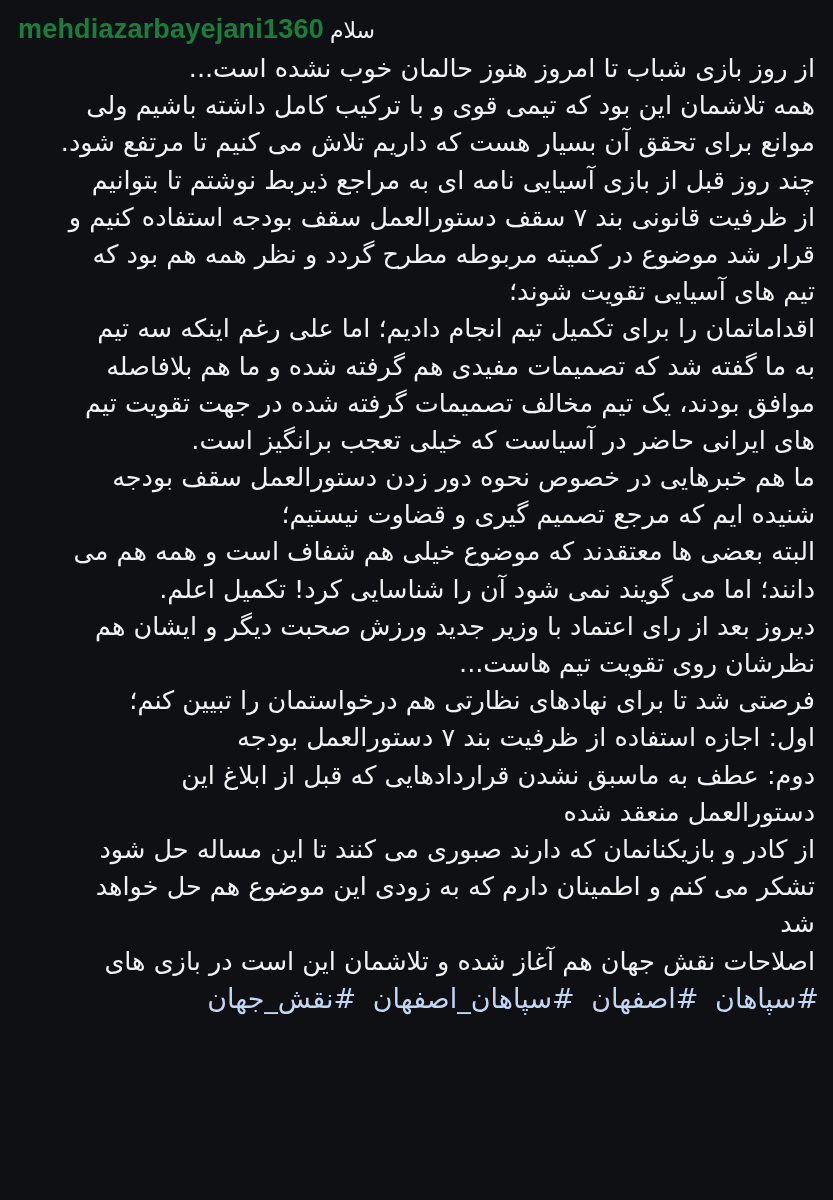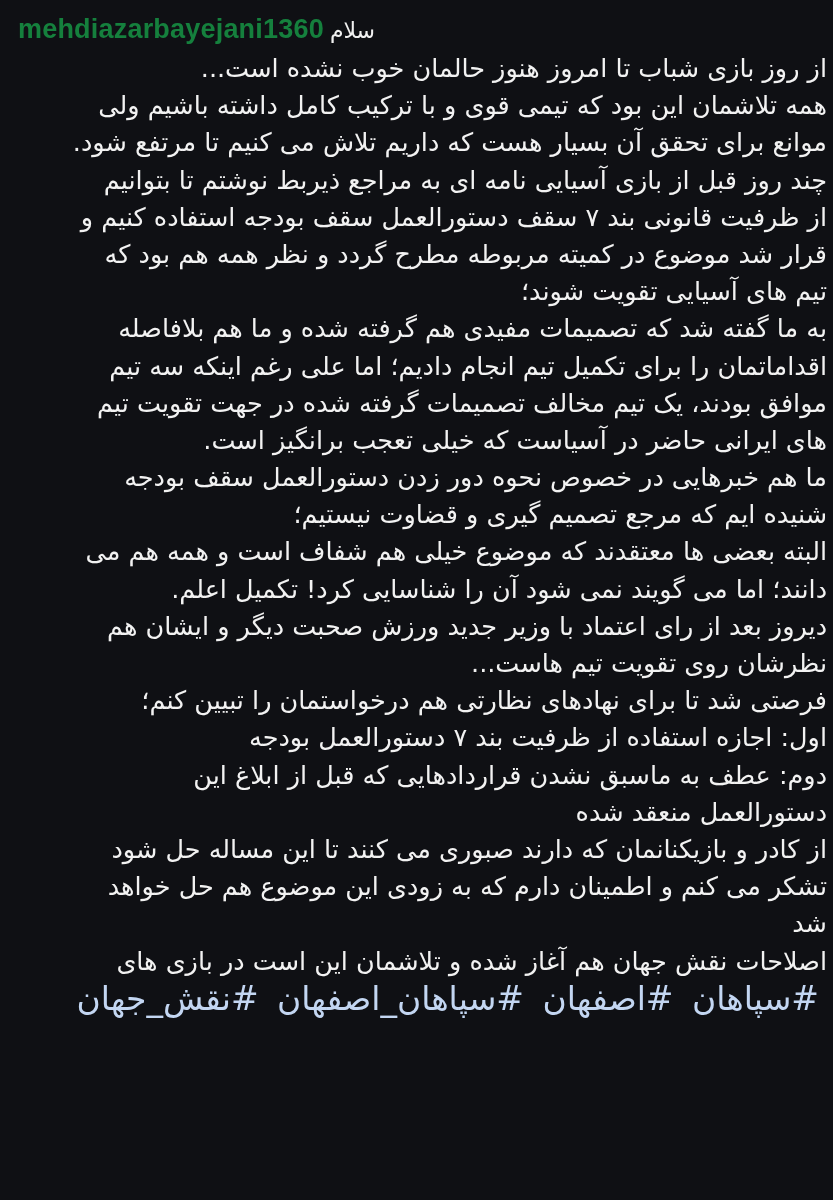--- a/index.html
+++ b/index.html
@@ -42,36 +42,36 @@
   .greeting {
     font-size: 22px;
     color: #f0f0f0;
     margin-left: 6px;
     direction: rtl;
     unicode-bidi: isolate;
   }
   .lines {
     direction: rtl;
     text-align: right;
-    padding-right: 6px;
+    padding-right: 18px;
     padding-left: 14px;
     margin-left: 20px;
   }
   .line {
     font-size: 25.5px;
     height: 37.2px;
     line-height: 37.2px;
     white-space: nowrap;
     color: #f2f2f2;
   }
   .hashtags {
     direction: rtl;
     text-align: right;
     padding-right: 14px;
-    font-size: 33px;
+    font-size: 27px;
     height: 38px;
     line-height: 38px;
     white-space: nowrap;
     margin-left: 27px;
   }
   .hashtag {
     color: #c3d6f2;
     text-decoration: none;
     cursor: pointer;
     margin-left: 8px;
@@ -86,22 +86,22 @@
   </div>
 
   <div class="lines">
     <div class="line">از روز بازی شباب تا امروز هنوز حالمان خوب نشده است...</div>
     <div class="line">همه تلاشمان این بود که تیمی قوی و با ترکیب کامل داشته باشیم ولی</div>
     <div class="line">موانع برای تحقق آن بسیار هست که داریم تلاش می کنیم تا مرتفع شود.</div>
     <div class="line">چند روز قبل از بازی آسیایی نامه ای به مراجع ذیربط نوشتم تا بتوانیم</div>
     <div class="line">از ظرفیت قانونی بند ۷ سقف دستورالعمل سقف بودجه استفاده کنیم و</div>
     <div class="line">قرار شد موضوع در کمیته مربوطه مطرح گردد و نظر همه هم بود که</div>
     <div class="line">تیم های آسیایی تقویت شوند؛</div>
+    <div class="line">اقداماتمان را برای تکمیل تیم انجام دادیم؛ اما علی رغم اینکه سه تیم</div>
     <div class="line">به ما گفته شد که تصمیمات مفیدی هم گرفته شده و ما هم بلافاصله</div>
-    <div class="line">اقداماتمان را برای تکمیل تیم انجام دادیم؛ اما علی رغم اینکه سه تیم</div>
     <div class="line">موافق بودند، یک تیم مخالف تصمیمات گرفته شده در جهت تقویت تیم</div>
     <div class="line">های ایرانی حاضر در آسیاست که خیلی تعجب برانگیز است.</div>
     <div class="line">ما هم خبرهایی در خصوص نحوه دور زدن دستورالعمل سقف بودجه</div>
     <div class="line">شنیده ایم که مرجع تصمیم گیری و قضاوت نیستیم؛</div>
     <div class="line">البته بعضی ها معتقدند که موضوع خیلی هم شفاف است و همه هم می</div>
     <div class="line">دانند؛ اما می گویند نمی شود آن را شناسایی کرد! تکمیل اعلم.</div>
     <div class="line">دیروز بعد از رای اعتماد با وزیر جدید ورزش صحبت دیگر و ایشان هم</div>
     <div class="line">نظرشان روی تقویت تیم هاست...</div>
     <div class="line">فرصتی شد تا برای نهادهای نظارتی هم درخواستمان را تبیین کنم؛</div>
     <div class="line">اول: اجازه استفاده از ظرفیت بند ۷ دستورالعمل بودجه</div>

